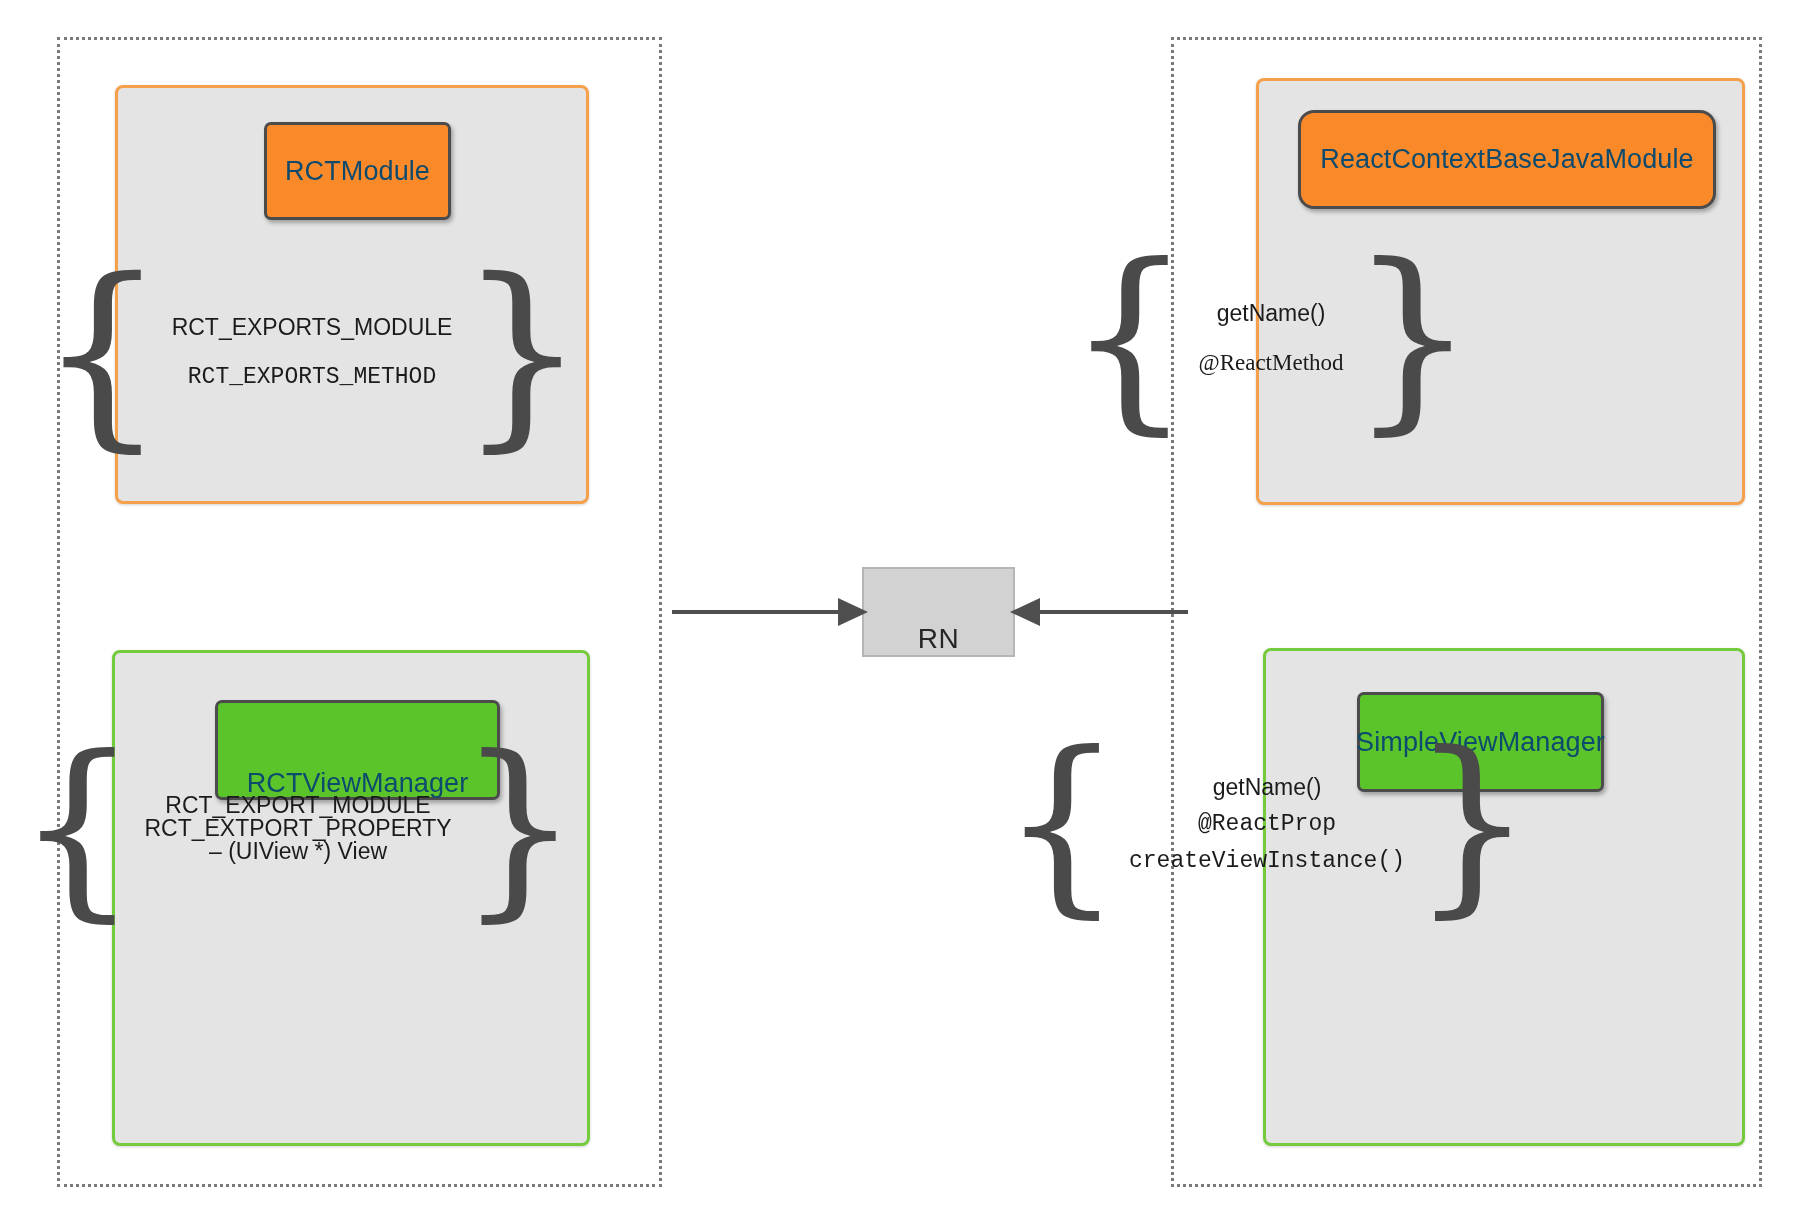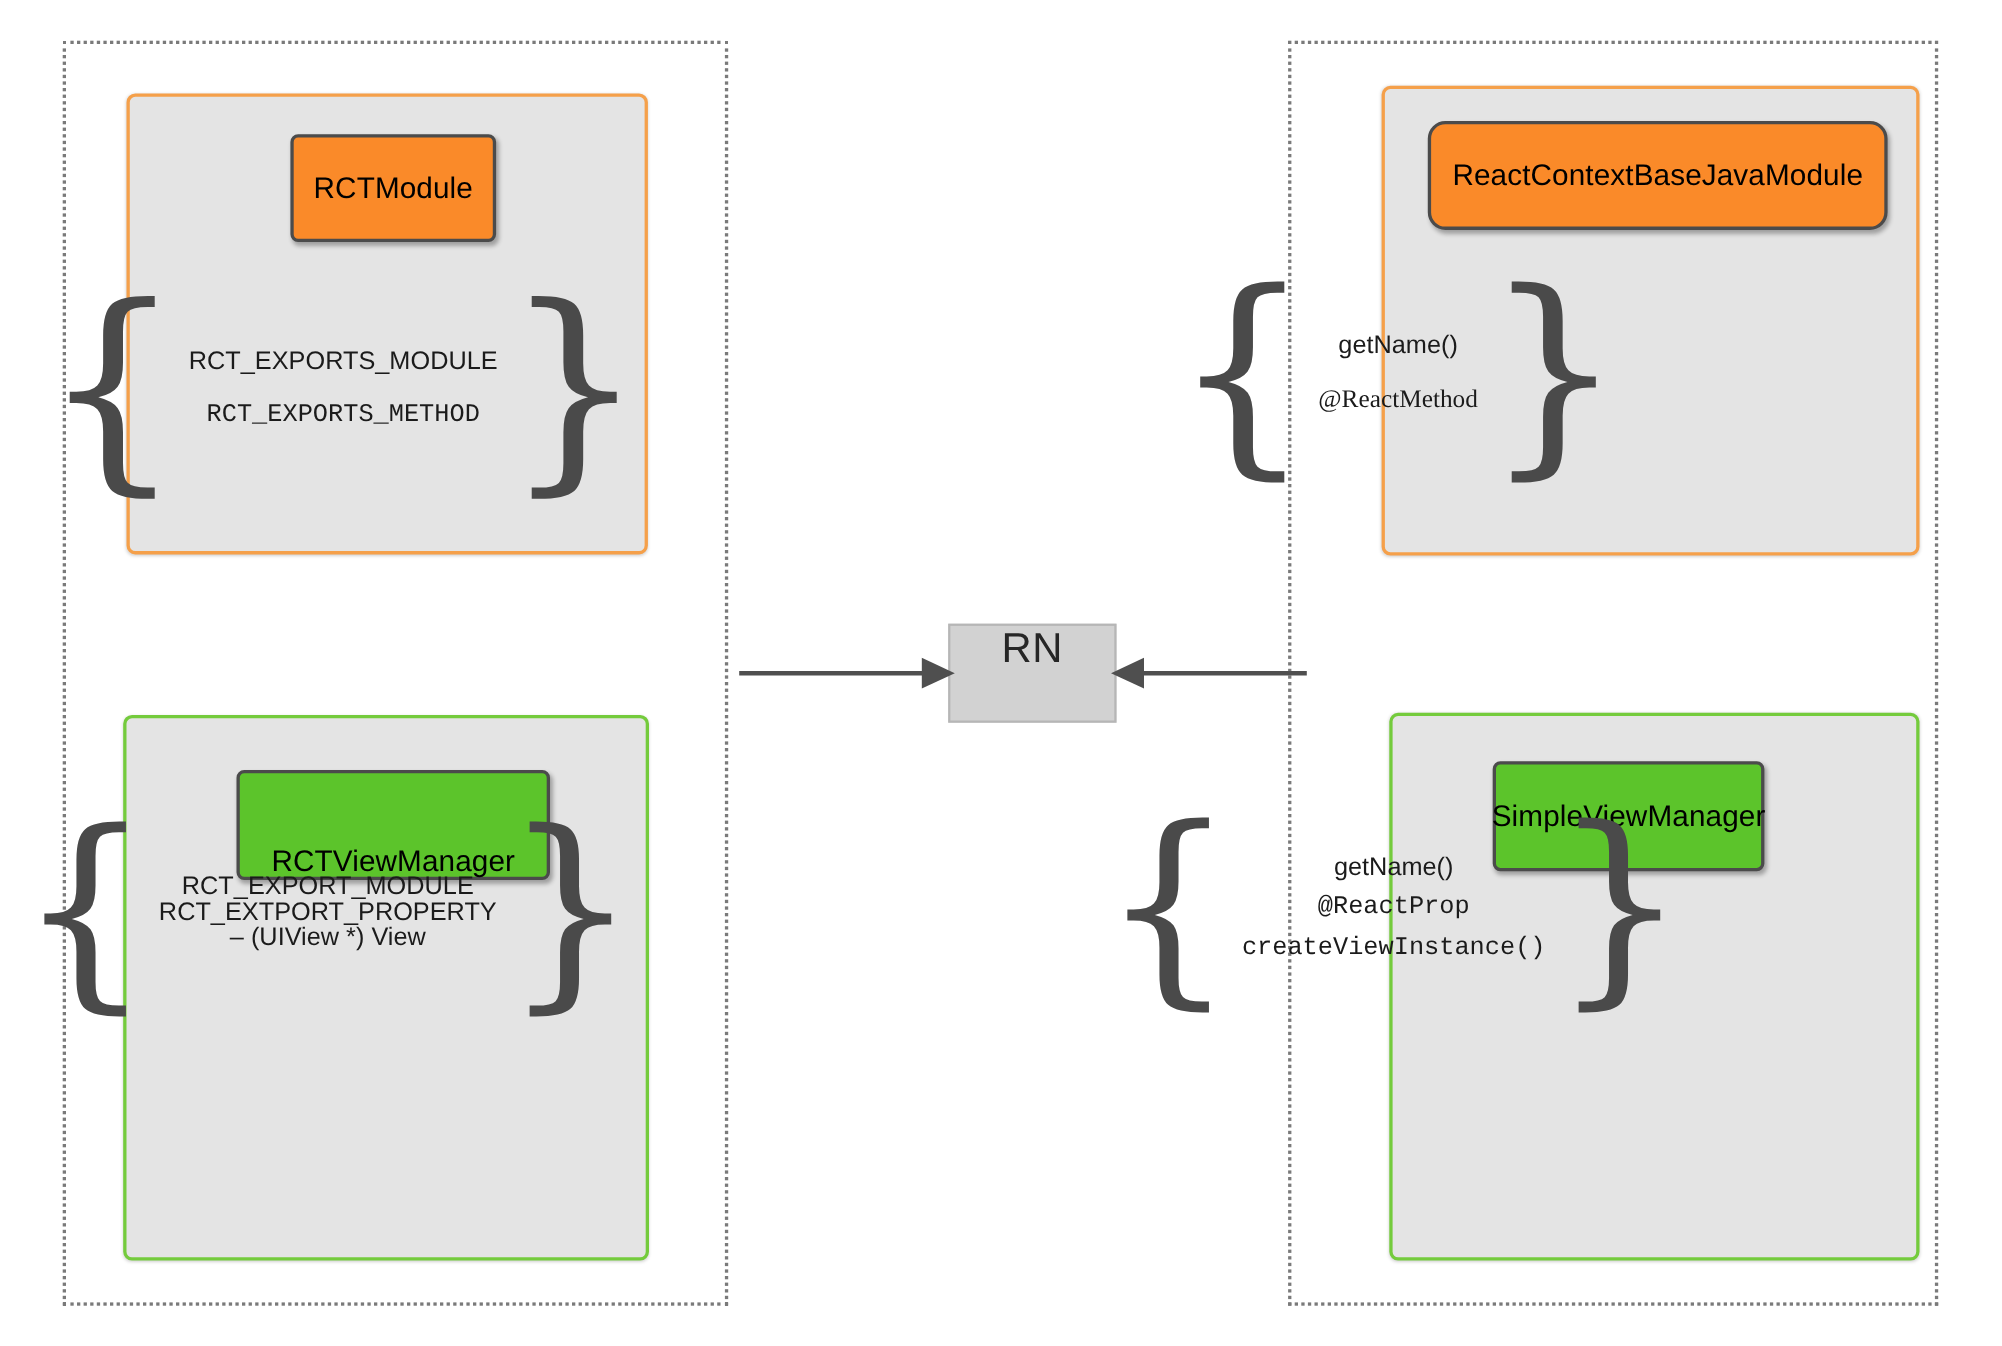--- a/index.html
+++ b/index.html
@@ -49,21 +49,21 @@
 
   
   .class-chip {
     position: absolute;
     box-sizing: border-box;
     border: 3px solid #4b4b4b;
     border-radius: 7px;
     display: flex;
     align-items: center;
     justify-content: center;
-    color: #000000;
+    color: #0c4a6e;
     font-size: 27px;
     line-height: 1;
     letter-spacing: 0.1px;
     box-shadow: 2px 3px 4px rgba(0,0,0,0.30);
     white-space: nowrap;
   }
   .class-chip.orange { background: #FA8A29; }
   .class-chip.green  { background: #5CC42B; }
 
   #chip-rctmodule         { left: 264px;  top: 122px; width: 187px; height: 98px; }
@@ -137,23 +137,23 @@
   #rn-node {
     position: absolute;
     left: 862px;
     top: 567px;
     width: 153px;
     height: 90px;
     background: #d2d2d2;
     border: 2px solid #b6b6b6;
     box-sizing: border-box;
     display: flex;
-    align-items: flex-start;
-    justify-content: center;
-    font-size: 38px;
+    align-items: flex-end;
+    justify-content: center;
+    font-size: 28px;
     color: #262626;
     letter-spacing: 0.5px;
   }
 
   
   .arrow-svg {
     position: absolute;
     overflow: visible;
   }
   #arrow-ios-to-rn     { left: 672px;  top: 590px; width: 196px; height: 44px; }

